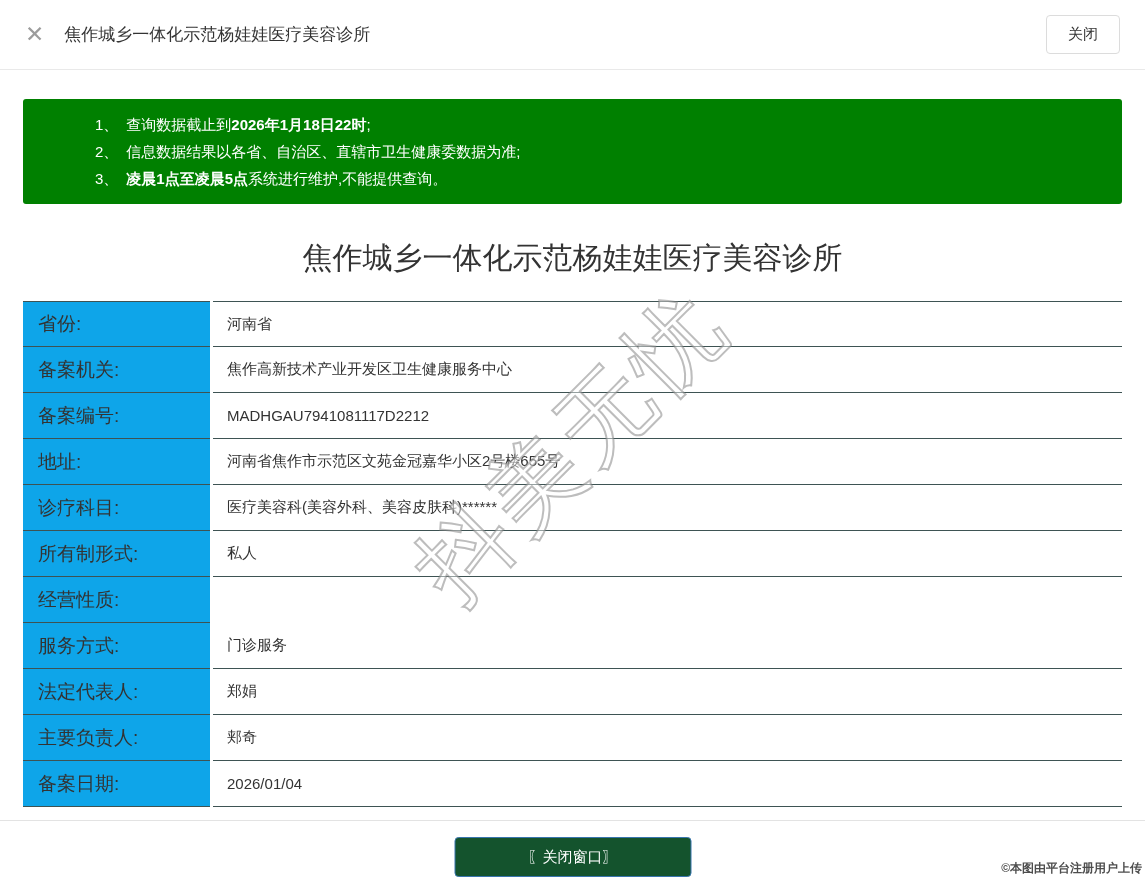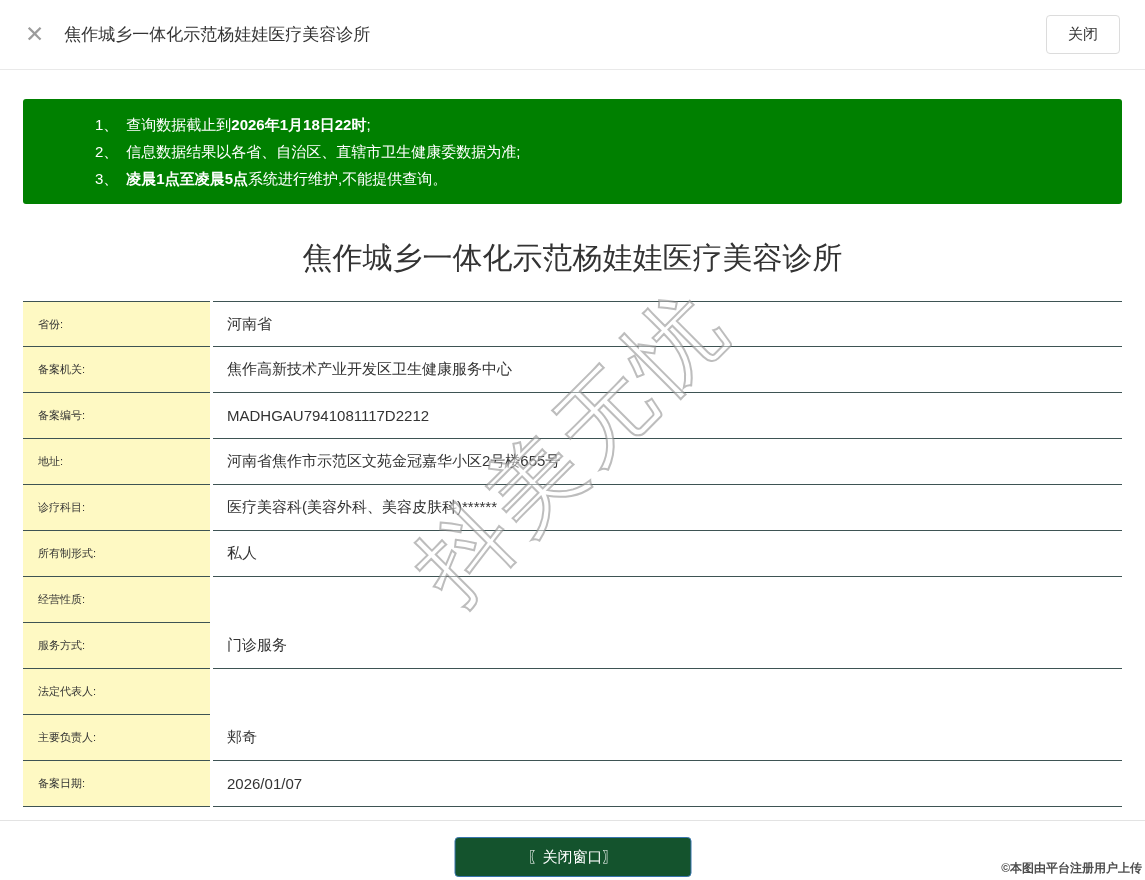--- a/index.html
+++ b/index.html
@@ -71,27 +71,27 @@
     font-weight: 400;
     color: #333;
     margin: 34px 0 22px;
   }
 
   
   .info-table { margin: 0 23px; }
   .info-row { display: flex; height: 46px; }
   .cell-label {
     width: 187px;
-    background: #fef9c3;
+    background: #0ea5e9;
     display: flex;
     align-items: center;
     padding-left: 15px;
     margin-right: 3px;
     border-bottom: 1px solid #3e5353;
-    font-size: 11px;
+    font-size: 19px;
     color: #333;
   }
   .cell-value {
     flex: 1;
     display: flex;
     align-items: center;
     padding-left: 14px;
     border-bottom: 1px solid #3e5353;
     font-size: 15px;
     color: #333;
@@ -202,28 +202,29 @@
     </div>
     <div class="info-row">
       <div class="cell-label">经营性质:</div>
     </div>
     <div class="info-row">
       <div class="cell-label">服务方式:</div>
       <div class="cell-value">门诊服务</div>
     </div>
     <div class="info-row">
       <div class="cell-label">法定代表人:</div>
+      <div class="cell-value">郑娟</div>
     </div>
     <div class="info-row">
       <div class="cell-label">主要负责人:</div>
       <div class="cell-value">郏奇</div>
     </div>
     <div class="info-row">
       <div class="cell-label">备案日期:</div>
-      <div class="cell-value">2026/01/07</div>
+      <div class="cell-value">2026/01/04</div>
     </div>
   </div>
 
   <div class="watermark">抖美无忧</div>
 
   <div class="full-divider"></div>
   <button class="btn-close-window">〖关闭窗口〗</button>
   <div class="copyright">©本图由平台注册用户上传</div>
 
 </div>

